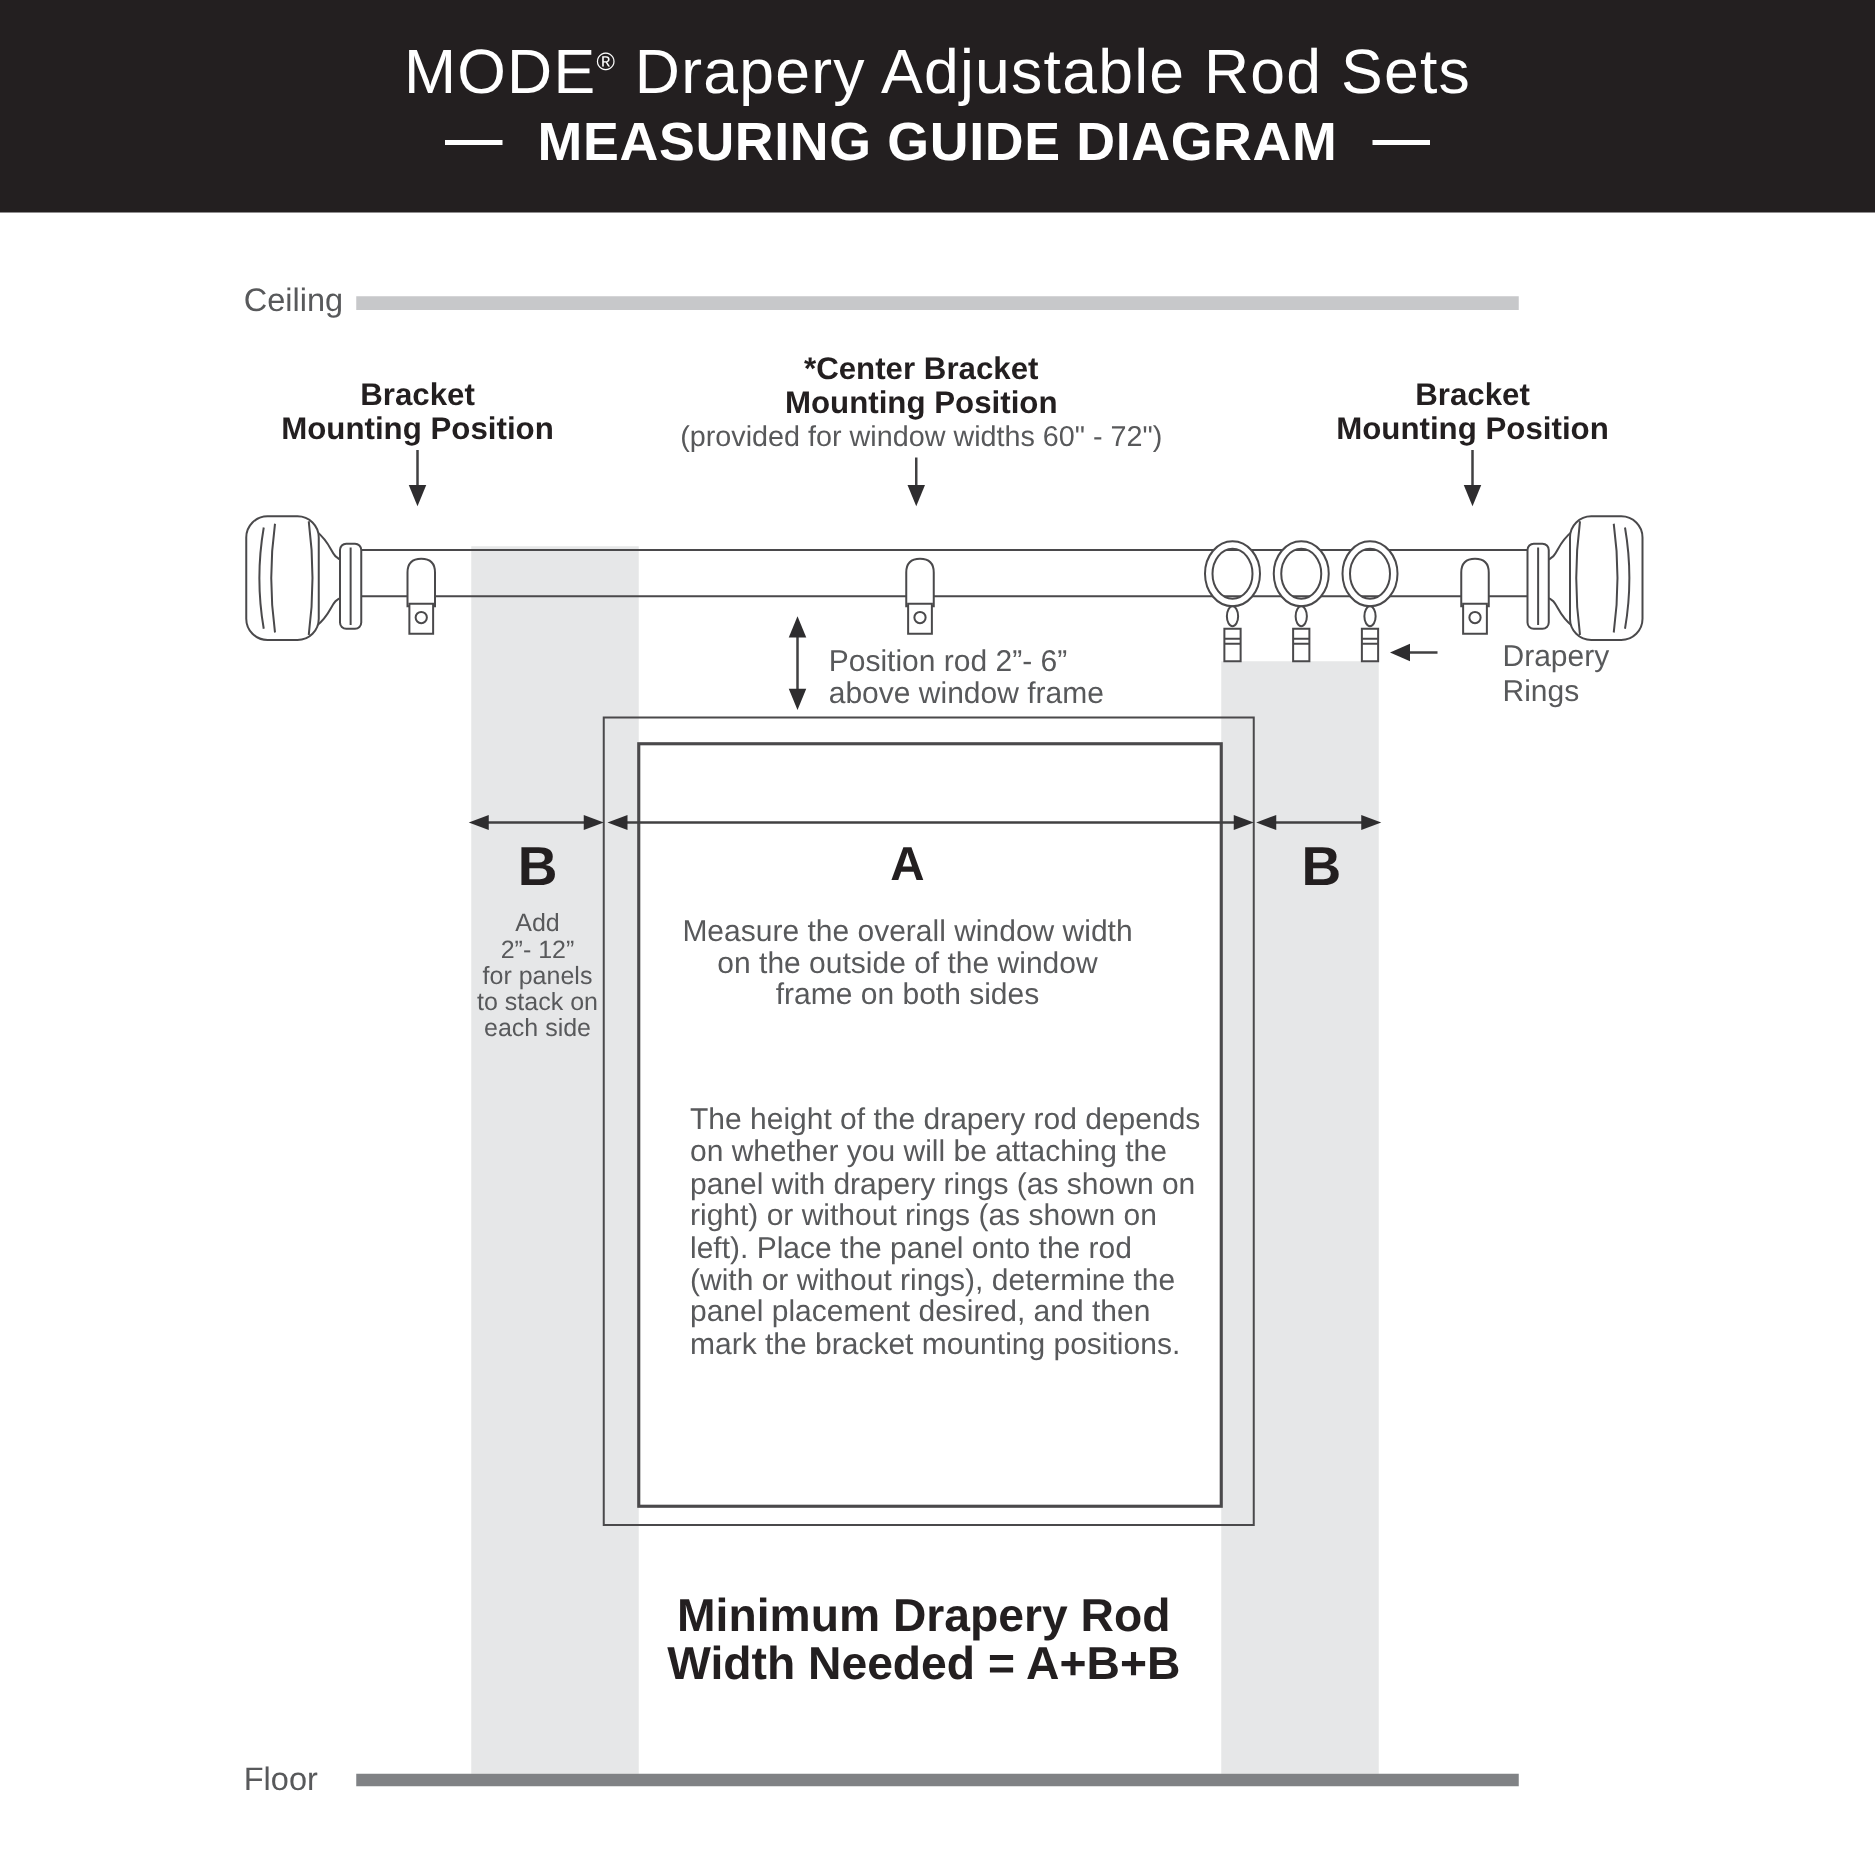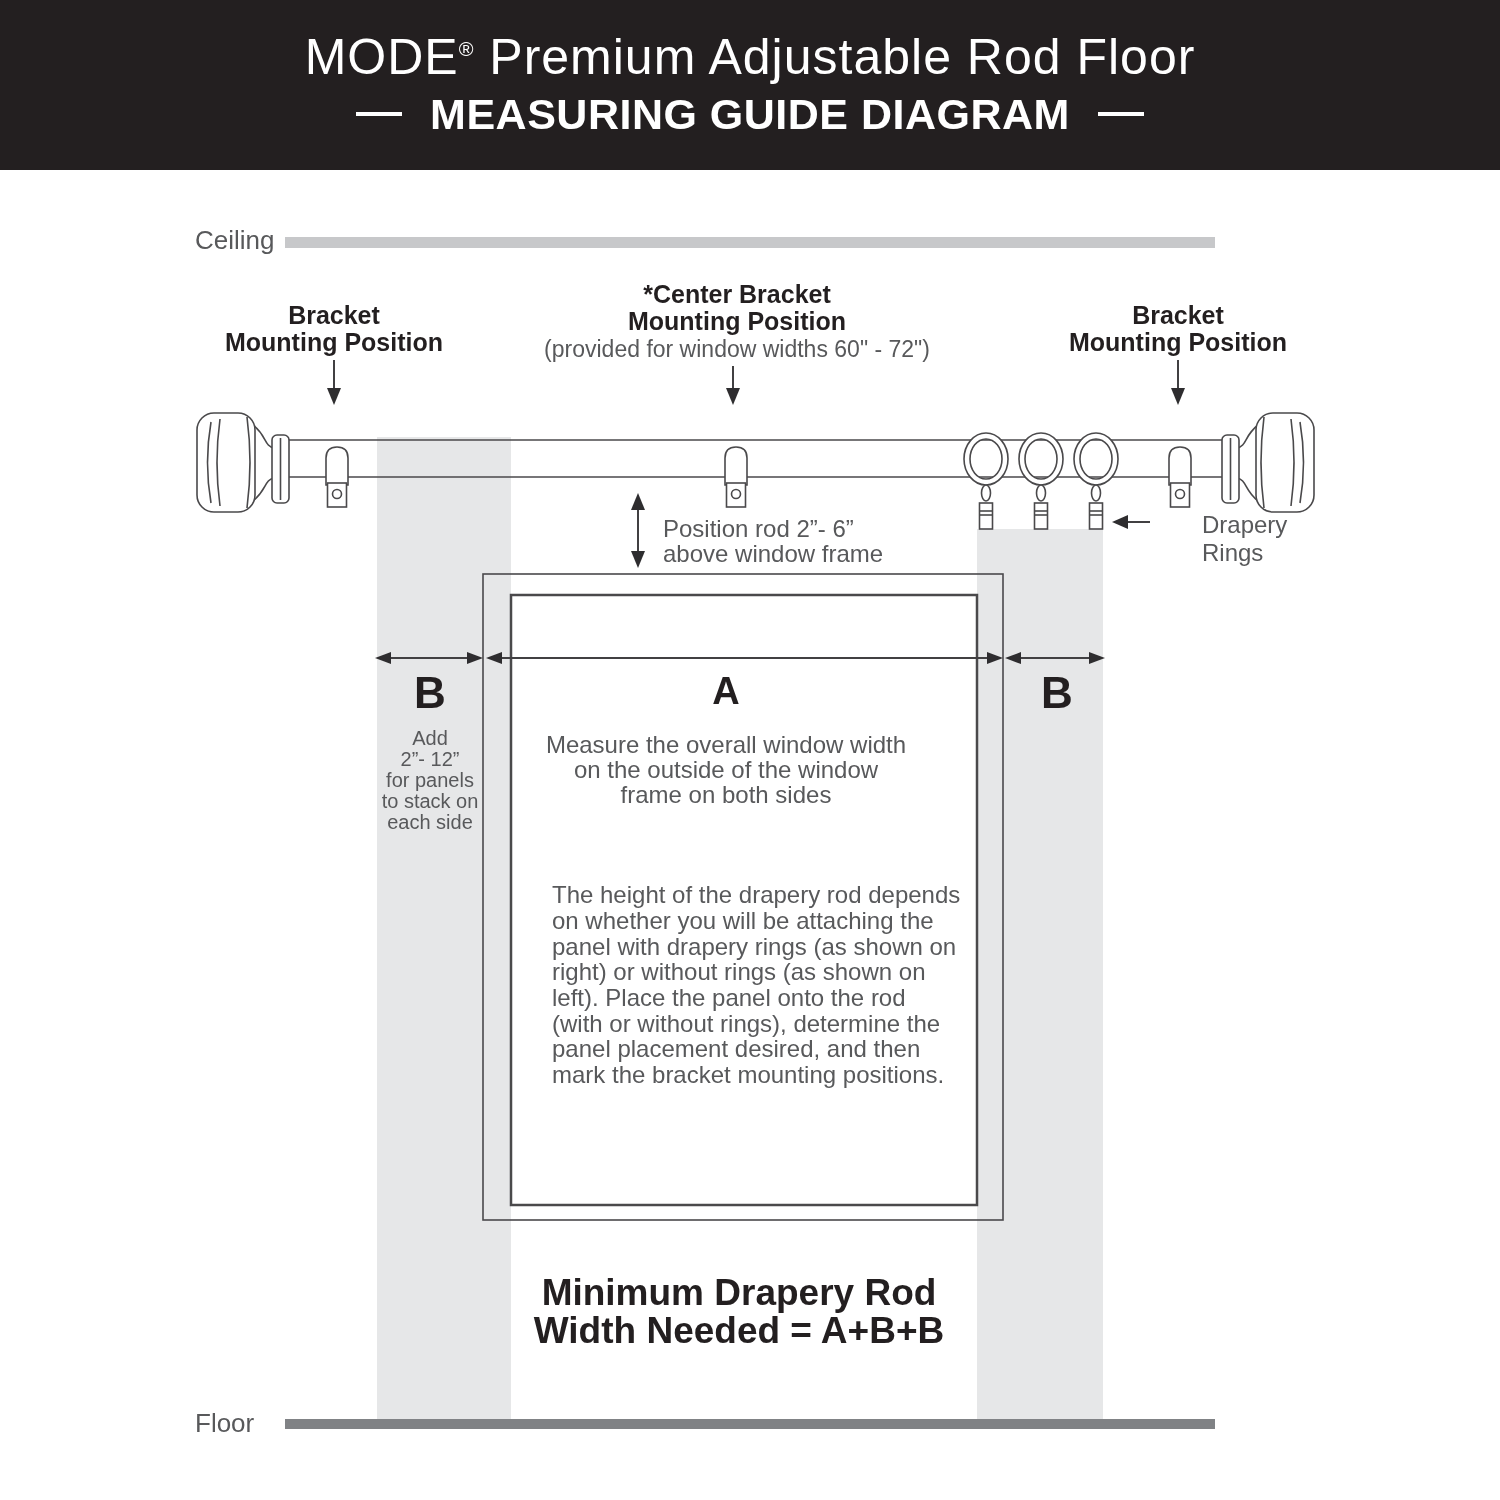--- a/index.html
+++ b/index.html
@@ -16,21 +16,21 @@
   .t-dark{fill:#231f20;font-weight:700;}
   .ln{stroke:#4a494b;stroke-width:1.6;fill:none;}
   .shape{stroke:#4a494b;stroke-width:1.6;fill:#ffffff;}
   .arrow{stroke:#414042;stroke-width:2;fill:none;}
   .head{fill:#2e2d2f;stroke:none;}
 </style>
 </head>
 <body>
 
 <div class="banner">
-  <div class="banner-title"><span>MODE</span><span class="reg">®</span><span> Premium Adjustable Rod Floor</span></div>
+  <div class="banner-title"><span>MODE</span><span class="reg">®</span><span> Drapery Adjustable Rod Sets</span></div>
   <div class="subtitle-row">
     <div class="dash"></div>
     <div class="banner-subtitle">MEASURING GUIDE DIAGRAM</div>
     <div class="dash"></div>
   </div>
 </div>
 
 <svg width="1500" height="1330" viewBox="0 0 1500 1330" xmlns="http://www.w3.org/2000/svg" xmlns:xlink="http://www.w3.org/1999/xlink">
   <defs>
     <g id="bracket">

